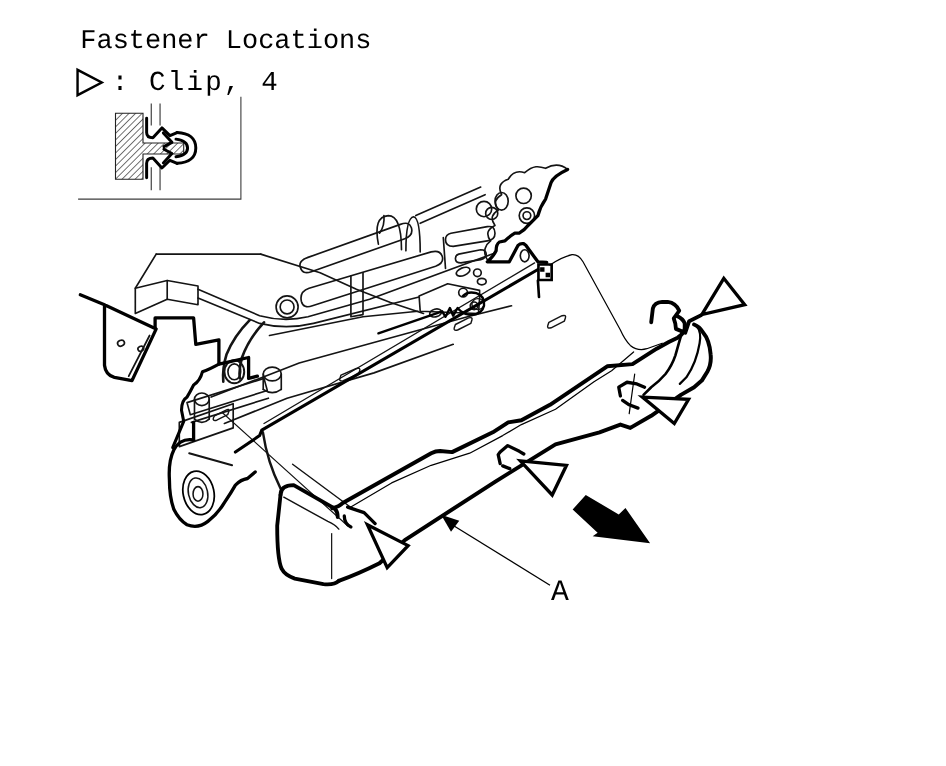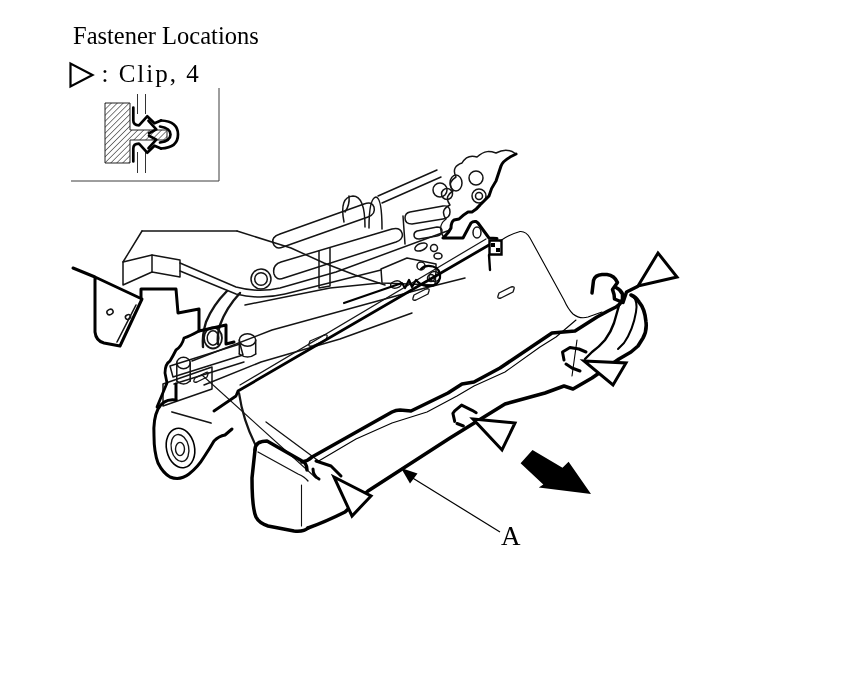--- a/index.html
+++ b/index.html
@@ -1,17 +1,17 @@
 <!DOCTYPE html>
 <html><head>
 <meta charset="utf-8">
 <style>
   html,body{margin:0;padding:0;background:#fff;-webkit-font-smoothing:antialiased;}
   .page{position:relative;width:860px;height:696px;background:#fff;overflow:hidden;
-        font-family:Liberation Serif, serif;}
+        font-family:Liberation Mono, monospace;}
   svg{position:absolute;left:0;top:0;}
 </style>
 </head>
 <body>
 <div class="page">
 <svg width="860" height="696" viewBox="0 0 860 696">
 <defs>
   <pattern id="hatch" width="4.2" height="4.2" patternUnits="userSpaceOnUse" patternTransform="rotate(45)">
     <rect width="4.2" height="4.2" fill="#fff"></rect>
     <line x1="0" y1="0" x2="0" y2="4.2" stroke="#000" stroke-width="1"></line>

